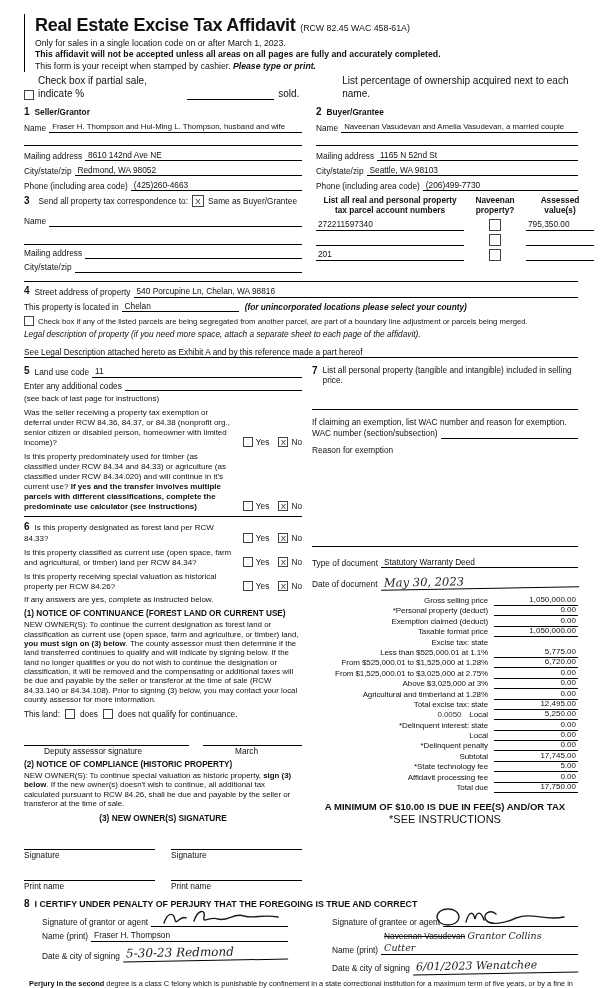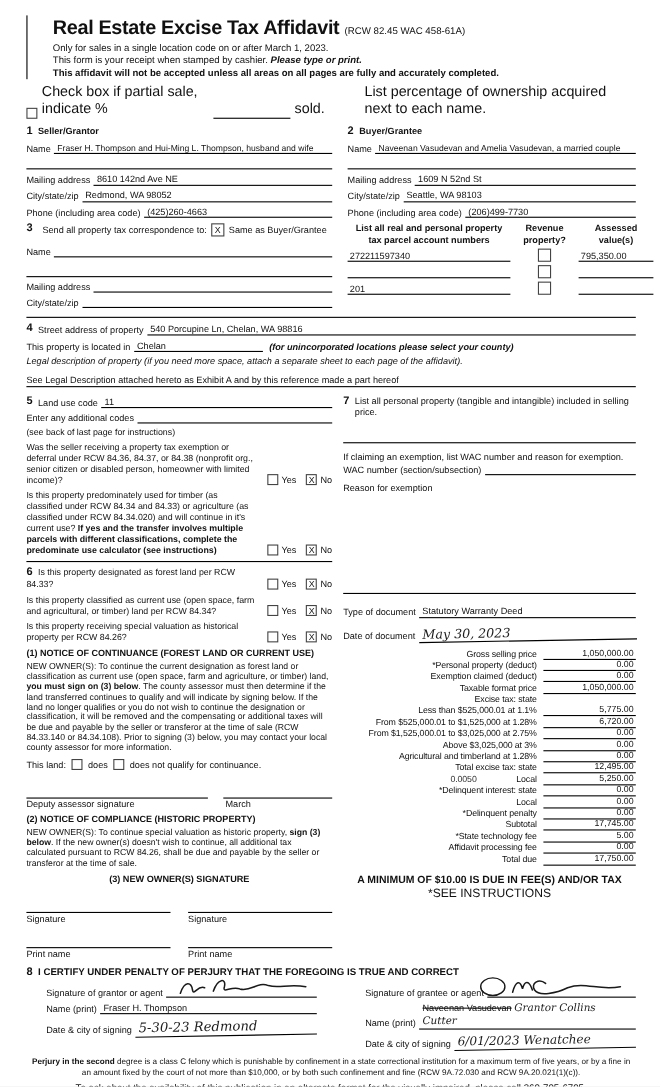--- a/index.html
+++ b/index.html
@@ -22,25 +22,25 @@
   .secnum { font-weight:bold; font-size:10px; margin-right:5px; }
   .hw { font-family:"DejaVu Serif", serif; font-style:italic; color:#1c1c1c; }
   
   .header { display:flex; }
   .logo-block { width:116px; text-align:right; padding-right:8px; flex:none; }
   .dept { font-size:8px; padding-right:18px; }
   .rev-row { display:flex; justify-content:flex-end; align-items:center; gap:2px; }
   .revenue { font-weight:bold; font-size:17px; letter-spacing:-0.5px; }
   .wastate { font-style:italic; font-size:8.5px; padding-right:10px; }
   .form-num { font-weight:bold; font-size:13.5px; margin-top:4px; letter-spacing:0.2px; }
-  .title-block { flex:1; border-left:1.5px solid #000; padding-left:23px; }
+  .title-block { flex:1; border-left:1.5px solid #000; padding-left:10px; }
   .main-title { font-weight:bold; font-size:18px; letter-spacing:-0.3px; white-space:nowrap; }
   .title-suffix { font-weight:normal; font-size:8.8px; letter-spacing:0; }
   .sub { font-size:8.7px; white-space:nowrap; margin-top:1px; }
-  .partial-row { display:flex; align-items:flex-end; gap:4px; margin-top:3px; font-size:13px; }
+  .partial-row { display:flex; align-items:flex-end; gap:4px; margin-top:3px; font-size:10px; }
   
   .twocol { display:flex; }
   .col-l { width:292px; flex:none; padding-right:14px; }
   .col-r { flex:1; }
   .sec-head { margin-top:6px; margin-bottom:2px; }
   .fline { display:flex; align-items:flex-end; margin-top:3.5px; }
   .fline .lbl { flex:none; padding-right:3px; }
   
   .s3 { display:flex; margin-top:4px; border-bottom:1px solid #000; padding-bottom:8px; }
   .ptab-head { display:flex; text-align:center; font-weight:bold; }
@@ -56,42 +56,42 @@
   .qtext { flex:1; padding-right:4px; font-size:8px; }
   .ynbox { flex:none; display:flex; align-items:center; gap:3px; white-space:nowrap; padding-bottom:1px; }
   .ynbox .cb { margin-left:6px; }
   .notice-body { font-size:7.9px; line-height:1.18; margin-top:1px; }
   .small-note { font-size:8px; margin-top:3px; }
   
   .fee-row { display:flex; align-items:flex-end; height:10.4px; }
   .fee-label { flex:1; text-align:right; padding-right:6px; white-space:nowrap; font-size:8px; letter-spacing:-0.1px; }
   .fee-value { width:84px; flex:none; text-align:right; border-bottom:1px solid #000; padding-right:2px; font-size:8px; }
   .fee-value.noline { border-bottom:none; }
-  .fee-rate { margin-right:36px; color:#333; }
+  .fee-rate { margin-right:8px; color:#333; }
   .min-due { text-align:center; font-weight:bold; font-size:9.5px; margin-top:8px; }
   .see-ins { text-align:center; font-size:11px; }
   
   .sig-line { position:relative; }
   .sig-svg { position:absolute; left:10px; bottom:-2px; }
   .sig-grid { display:flex; gap:18px; }
   .sig-col { flex:1; }
   .hr-thin { border-bottom:1px solid #000; }
   .strike { text-decoration:line-through; }
 </style>
 </head>
 <body>
 
 <div class="page">
 
   <div class="header">
     <div class="title-block">
       <div class="main-title"><span>Real Estate Excise Tax Affidavit</span> <span class="title-suffix">(RCW 82.45 WAC 458-61A)</span></div>
       <div class="sub">Only for sales in a single location code on or after March 1, 2023.</div>
+      <div class="sub b">This affidavit will not be accepted unless all areas on all pages are fully and accurately completed.</div>
       <div class="sub"><span>This form is your receipt when stamped by cashier. </span><span class="bi">Please type or print.</span></div>
-      <div class="sub b">This affidavit will not be accepted unless all areas on all pages are fully and accurately completed.</div>
     </div>
   </div>
 
   <div class="partial-row">
     <span class="cb"></span>
     <span>Check box if partial sale, indicate %</span>
     <span class="blank" style="width:95px;"></span>
     <span>sold.</span>
     <span style="width:38px;"></span>
     <span>List percentage of ownership acquired next to each name.</span>
@@ -124,21 +124,21 @@
       <div class="sec-head"><span class="secnum">2</span><span class="b">Buyer/Grantee</span></div>
       <div class="fline">
           <span class="lbl">Name</span>
           <span class="fill" style="font-size:7.8px;">Naveenan Vasudevan and Amelia Vasudevan, a married couple</span>
         </div>
       <div class="fline">
           <span class="fill"></span>
         </div>
       <div class="fline">
           <span class="lbl">Mailing address</span>
-          <span class="fill">1609 N 52nd St</span>
+          <span class="fill">1165 N 52nd St</span>
         </div>
       <div class="fline">
           <span class="lbl">City/state/zip</span>
           <span class="fill">Seattle, WA 98103</span>
         </div>
       <div class="fline">
           <span class="lbl">Phone (including area code)</span>
           <span class="fill">(206)499-7730</span>
         </div>
     </div>
@@ -168,21 +168,21 @@
           <span class="fill"></span>
         </div>
     </div>
     <div class="col-r">
       <div class="ptab-head">
         <div style="width:148px;">
             <div>List all real and personal property</div>
             <div>tax parcel account numbers</div>
           </div>
         <div style="width:62px;">
-            <div>Revenue</div>
+            <div>Naveenan</div>
             <div>property?</div>
           </div>
         <div style="width:68px;">
             <div>Assessed</div>
             <div>value(s)</div>
           </div>
       </div>
       <div class="ptab-row">
         <span class="pt-num">272211597340</span>
         <span class="pt-cb"><span class="cb big"></span></span>
@@ -206,20 +206,24 @@
         <span class="secnum">4</span>
         <span class="lbl">Street address of property</span>
         <span class="fill">540 Porcupine Ln, Chelan, WA 98816</span>
       </div>
     <div class="fline">
         <span class="lbl">This property is located in</span>
         <span class="fill" style="max-width:200px;">Chelan</span>
         <span class="bi" style="padding-left:6px;">(for unincorporated locations please select your county)</span>
         <span style="flex:1;"></span>
       </div>
+    <div class="row" style="margin-top:4px; gap:4px; font-size:7.7px; align-items:center;">
+      <span class="cb"></span>
+      <span class="nowrap">Check box if any of the listed parcels are being segregated from another parcel, are part of a boundary line adjustment or parcels being merged.</span>
+    </div>
     <div style="margin-top:3px;font-style:italic;">Legal description of property (if you need more space, attach a separate sheet to each page of the affidavit).</div>
     <div class="fline" style="margin-top:7px;">
         <span class="fill" style="padding-left:0;">See Legal Description attached hereto as Exhibit A and by this reference made a part hereof</span>
       </div>
   </div>
 
   <div class="maingrid">
     <div class="mg-l">
       <div class="fline" style="margin-top:5px;">
           <span class="secnum">5</span>
@@ -274,37 +278,38 @@
       <div class="qrow">
         <span class="qtext">Is this property receiving special valuation as historical property per RCW 84.26?</span>
         <span class="ynbox">
             <span class="cb"></span>
             <span>Yes</span>
             <span class="cb">X</span>
             <span>No</span>
           </span>
       </div>
 
+      <div class="small-note">If any answers are yes, complete as instructed below.</div>
 
       <div class="b" style="margin-top:4px; font-size:8.2px;">(1) NOTICE OF CONTINUANCE (FOREST LAND OR CURRENT USE)</div>
       <div class="notice-body"><span>NEW OWNER(S): To continue the current designation as forest land or classification as current use (open space, farm and agriculture, or timber) land, </span><span class="b">you must sign on (3) below</span><span>. The county assessor must then determine if the land transferred continues to qualify and will indicate by signing below. If the land no longer qualifies or you do not wish to continue the designation or classification, it will be removed and the compensating or additional taxes will be due and payable by the seller or transferor at the time of sale (RCW 84.33.140 or 84.34.108). Prior to signing (3) below, you may contact your local county assessor for more information.</span></div>
 
       <div class="row" style="margin-top:5px; gap:5px; align-items:center;">
         <span>This land:</span>
         <span class="cb"></span>
         <span>does</span>
         <span class="cb"></span>
         <span>does not qualify for continuance.</span>
       </div>
 
       <div class="row" style="margin-top:16px; gap:14px;">
         <span class="blank" style="width:165px;"></span>
         <span class="blank" style="flex:1;"></span>
       </div>
-      <div class="row" style="gap:16px;">
+      <div class="row" style="gap:26px;margin-left:20px;">
         <span style="width:165px;">Deputy assessor signature</span>
         <span style="flex:1;">March</span>
       </div>
 
       <div class="b" style="margin-top:4px; font-size:8.2px;">(2) NOTICE OF COMPLIANCE (HISTORIC PROPERTY)</div>
       <div class="notice-body"><span>NEW OWNER(S): To continue special valuation as historic property, </span><span class="b">sign (3) below</span><span>. If the new owner(s) doesn't wish to continue, all additional tax calculated pursuant to RCW 84.26, shall be due and payable by the seller or transferor at the time of sale.</span></div>
 
       <div class="b" style="text-align:center; margin-top:5px;">(3) NEW OWNER(S) SIGNATURE</div>
 
       <div class="row" style="margin-top:16px; gap:16px;">

